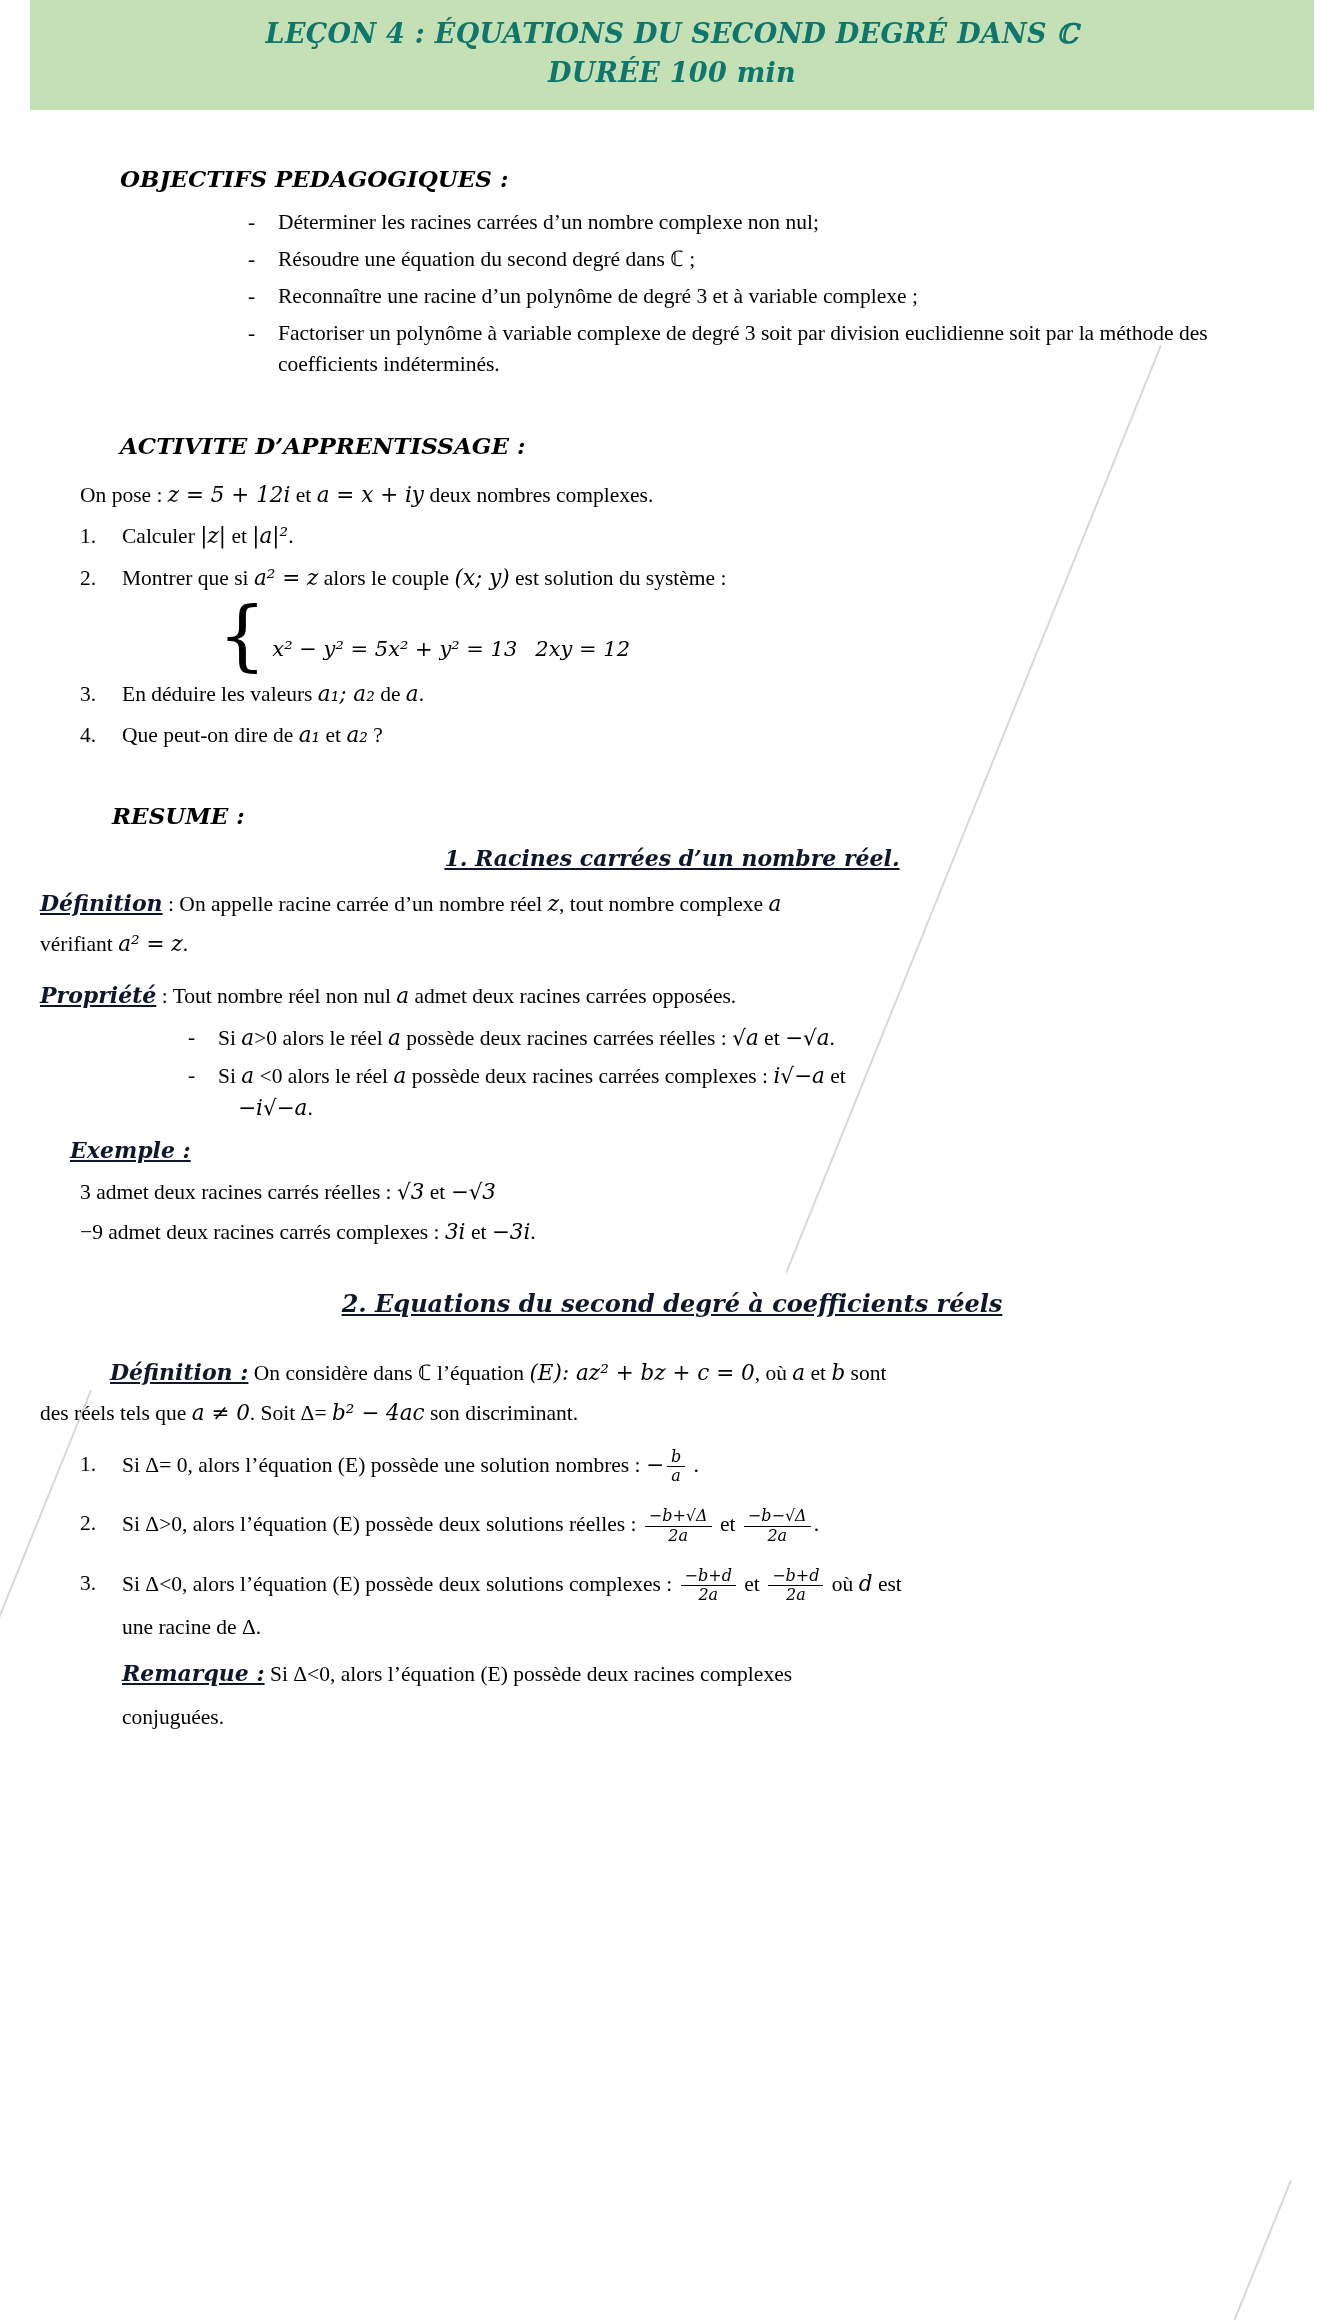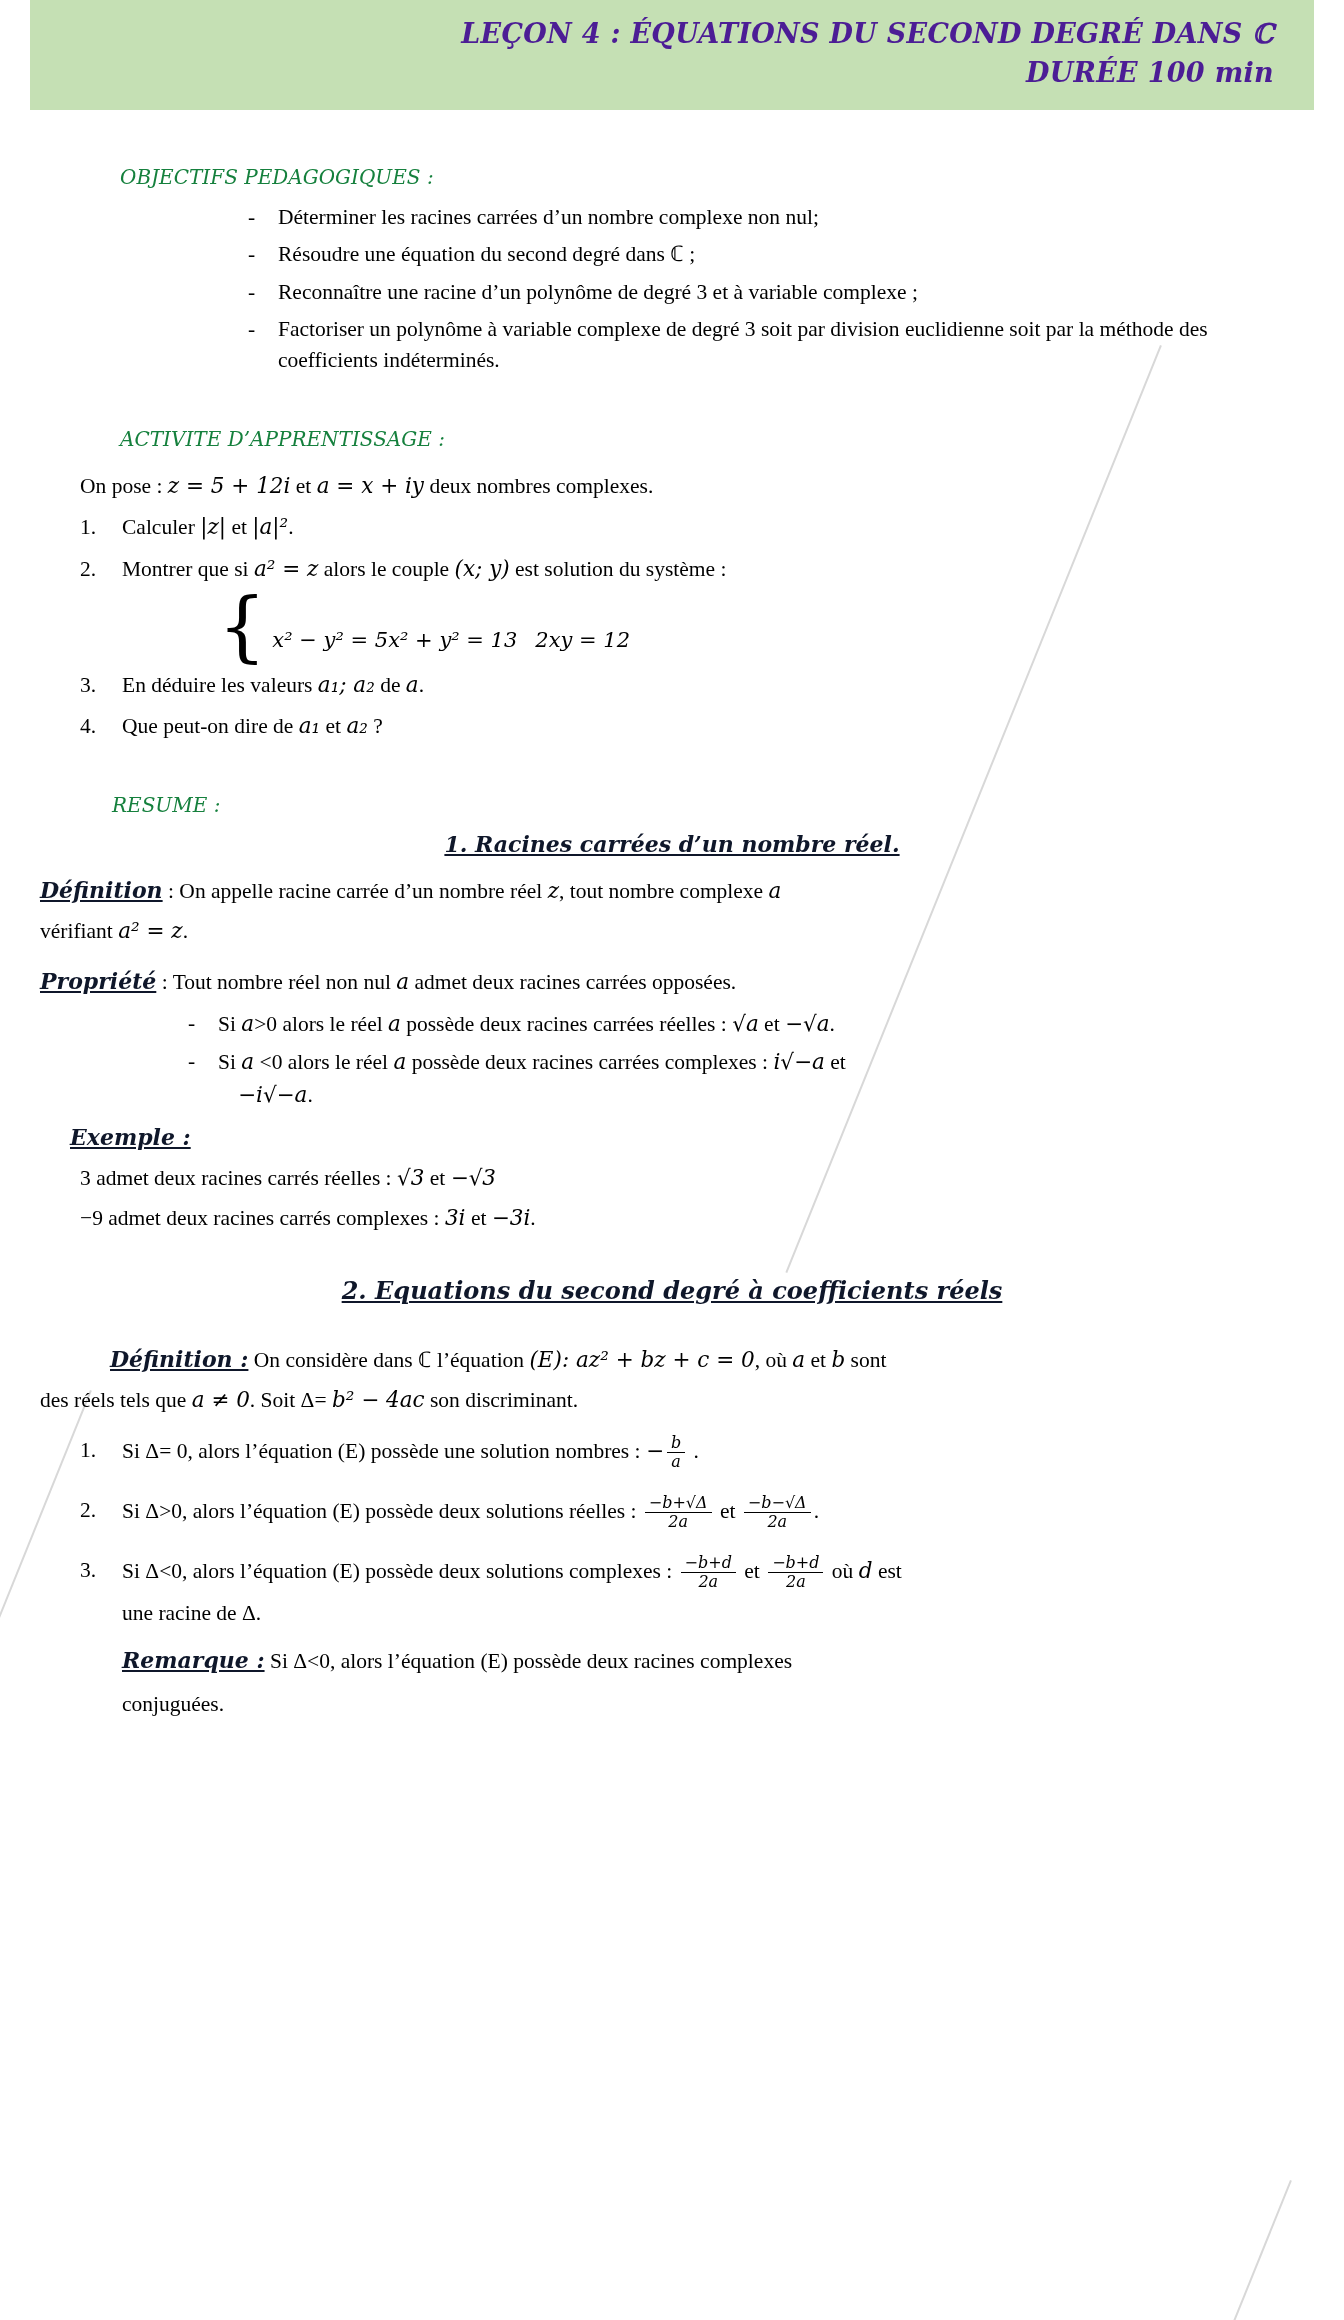--- a/index.html
+++ b/index.html
@@ -35,39 +35,38 @@
   .banner {
     background: #c5e0b4;
     margin: 0 30px 0 30px;
     padding: 14px 40px 18px 40px;
     text-align: center;
   }
   .banner .line {
     font-family: "DejaVu Serif", serif;
     font-style: italic;
     font-weight: bold;
-    color: #4c1d95;
+    color: #0f766e;
     font-size: 27px;
     letter-spacing: 0.3px;
     line-height: 1.45;
-    text-align: right;
   }
 
   
   .content {
     padding: 0 40px 0 40px;
     font-size: 21.5px;
     line-height: 1.5;
   }
   .green-head {
     font-family: "DejaVu Serif", serif;
     font-style: italic;
-    font-weight: normal;
-    color: #15803d;
-    font-size: 20px;
+    font-weight: bold;
+    color: #000000;
+    font-size: 23px;
   }
 
   .sec-objectifs { margin-top: 52px; margin-left: 80px; }
   .sec-activite  { margin-top: 48px; margin-left: 80px; }
   .sec-resume    { margin-top: 48px; margin-left: 72px; }
 
   ul.dashlist {
     list-style: none;
     margin: 10px 0 0 0;
     padding: 0 0 0 120px;

